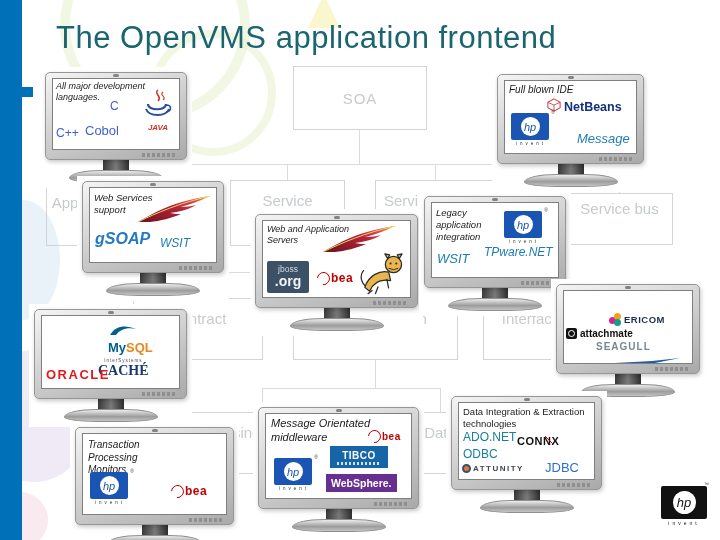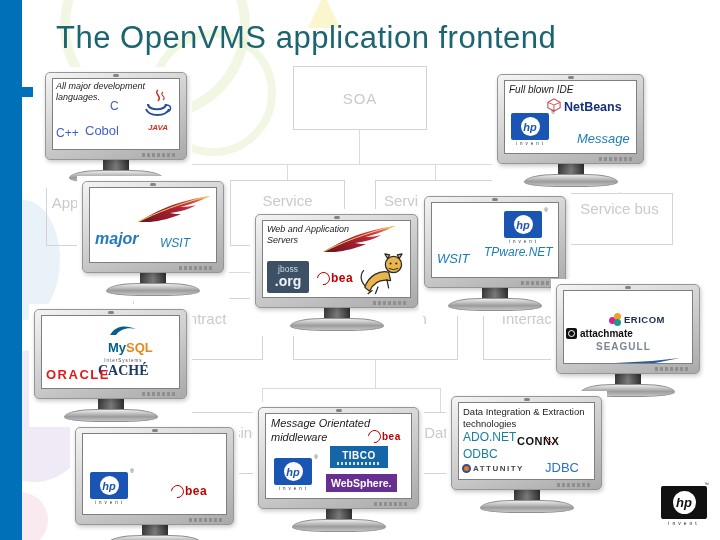--- a/index.html
+++ b/index.html
@@ -37,21 +37,21 @@
   .s{position:absolute;}
   .note{font-style:italic;font-size:9px;line-height:1.25;color:#1b1b1b;}
   .tech{font-style:italic;color:#1e7db3;}
   .langs{color:#3f5fce;}
   
   .hpw{text-align:center;width:40px;}
   .hpsq{position:relative;width:38px;height:27px;background:#1b55b4;border-radius:2px;
         display:flex;align-items:center;justify-content:center;}
   .hpsq .reg{position:absolute;right:-6px;top:-4px;font-size:5px;color:#444;font-style:normal;}
   .hpc{width:19px;height:19px;border-radius:50%;background:#fff;display:flex;align-items:center;justify-content:center;}
-  .hpc i{font-style:italic;font-weight:700;font-size:11px;color:#1b55b4;}
+  .hpc i{font-style:italic;font-weight:400;font-size:11px;color:#1b55b4;}
   .hpi{font-size:4.5px;letter-spacing:3px;color:#333;margin-top:1px;}
   .hpk .hpsq{background:#111;}
   .hpk .hpc i{color:#111;}
   .nb{display:flex;align-items:center;gap:3px;}
   .nbtxt{font-weight:700;font-size:12.5px;color:#15307c;}
   .beaw{display:flex;align-items:center;}
   .beaswirl{width:11px;height:11px;border:1.5px solid #c00000;border-left-color:transparent;
             border-radius:50%;transform:rotate(-40deg);margin-right:1px;}
   .beatxt{font-weight:800;font-size:12px;color:#c00000;letter-spacing:.5px;}
   .jboss{width:42px;height:32px;background:#3d5166;border-radius:2px;color:#cfd8e2;
@@ -199,35 +199,36 @@
   <div class="mstand">
       <i class="neck"></i>
       <i class="base"></i>
     </div>
 </div>
 
 <div class="monitor" style="left:77px;top:176px;">
   <div class="mframe">
       <i class="mdot"></i>
     <div class="mscreen" style="width:126px;height:74px;">
+      <div class="s note" style="left:4px;top:4px;width:80px;font-size:9.5px;">Web Services support</div>
       <div class="s" style="left:46px;top:8px;">
         <svg width="76" height="28" viewBox="0 0 76 28">
           <defs>
               <linearGradient id="fg1" x1="0" y1="1" x2="1" y2="0">
             <stop offset="0" stop-color="#6e1320"></stop>
                 <stop offset=".55" stop-color="#b32437"></stop>
             <stop offset=".8" stop-color="#d94b55"></stop>
                 <stop offset="1" stop-color="#e8c23a"></stop>
               </linearGradient>
             </defs>
           <path d="M2 26 C14 19 28 11 46 6 C56 3 66 1 74 0 C62 6 52 9 44 11 C50 11 56 10 60 9 C52 14 42 16 34 17 C38 18 42 18 45 18 C36 22 24 25 14 26 Z" fill="url(#fg1)"></path>
           <path d="M2 26 C20 17 44 7 74 0" stroke="#f2d060" stroke-width="1" fill="none"></path>
         </svg>
       </div>
-      <div class="s tech" style="left:5px;top:42px;font-size:16px;font-weight:700;color:#2479c2;">major</div>
+      <div class="s tech" style="left:5px;top:42px;font-size:16px;font-weight:700;color:#2479c2;">gSOAP</div>
       <div class="s tech" style="left:70px;top:48px;font-size:12px;">WSIT</div>
     </div>
       <i class="mtag"></i>
   </div>
   <div class="mstand">
       <i class="neck"></i>
       <i class="base"></i>
     </div>
 </div>
 
@@ -281,20 +282,21 @@
   <div class="mstand" style="width:130px;">
       <i class="neck"></i>
       <i class="base"></i>
     </div>
 </div>
 
 <div class="monitor" style="left:419px;top:191px;">
   <div class="mframe">
       <i class="mdot"></i>
     <div class="mscreen" style="width:126px;height:74px;">
+      <div class="s note" style="left:4px;top:4px;width:62px;font-size:9.5px;">Legacy application integration</div>
       <div class="s hpw" style="left:72px;top:8px;">
         <div class="hpsq">
             <span class="reg">®</span>
             <div class="hpc">
               <i>hp</i>
             </div>
           </div>
         <div class="hpi">invent</div>
       </div>
       <div class="s tech" style="left:5px;top:48px;font-size:13px;">WSIT</div>
@@ -363,20 +365,21 @@
   <div class="mstand">
       <i class="neck"></i>
       <i class="base"></i>
     </div>
 </div>
 
 <div class="monitor" style="left:70px;top:422px;">
   <div class="mframe">
       <i class="mdot"></i>
     <div class="mscreen" style="width:143px;height:80px;">
+      <div class="s note" style="left:5px;top:5px;width:82px;font-size:10px;">Transaction Processing Monitors</div>
       <div class="s hpw" style="left:7px;top:38px;background:#fff;">
         <div class="hpsq">
             <span class="reg">®</span>
             <div class="hpc">
               <i>hp</i>
             </div>
           </div>
         <div class="hpi">invent</div>
       </div>
       <div class="s beaw" style="left:88px;top:50px;">

